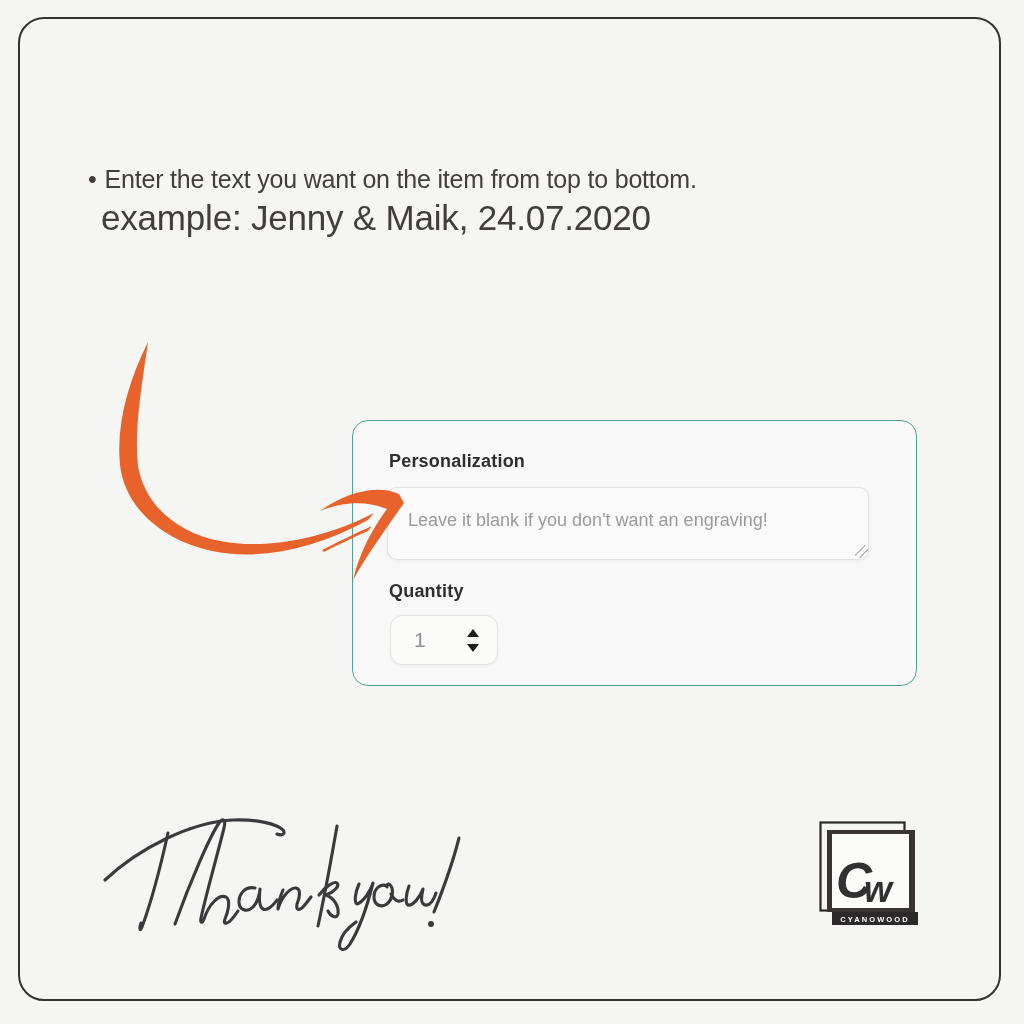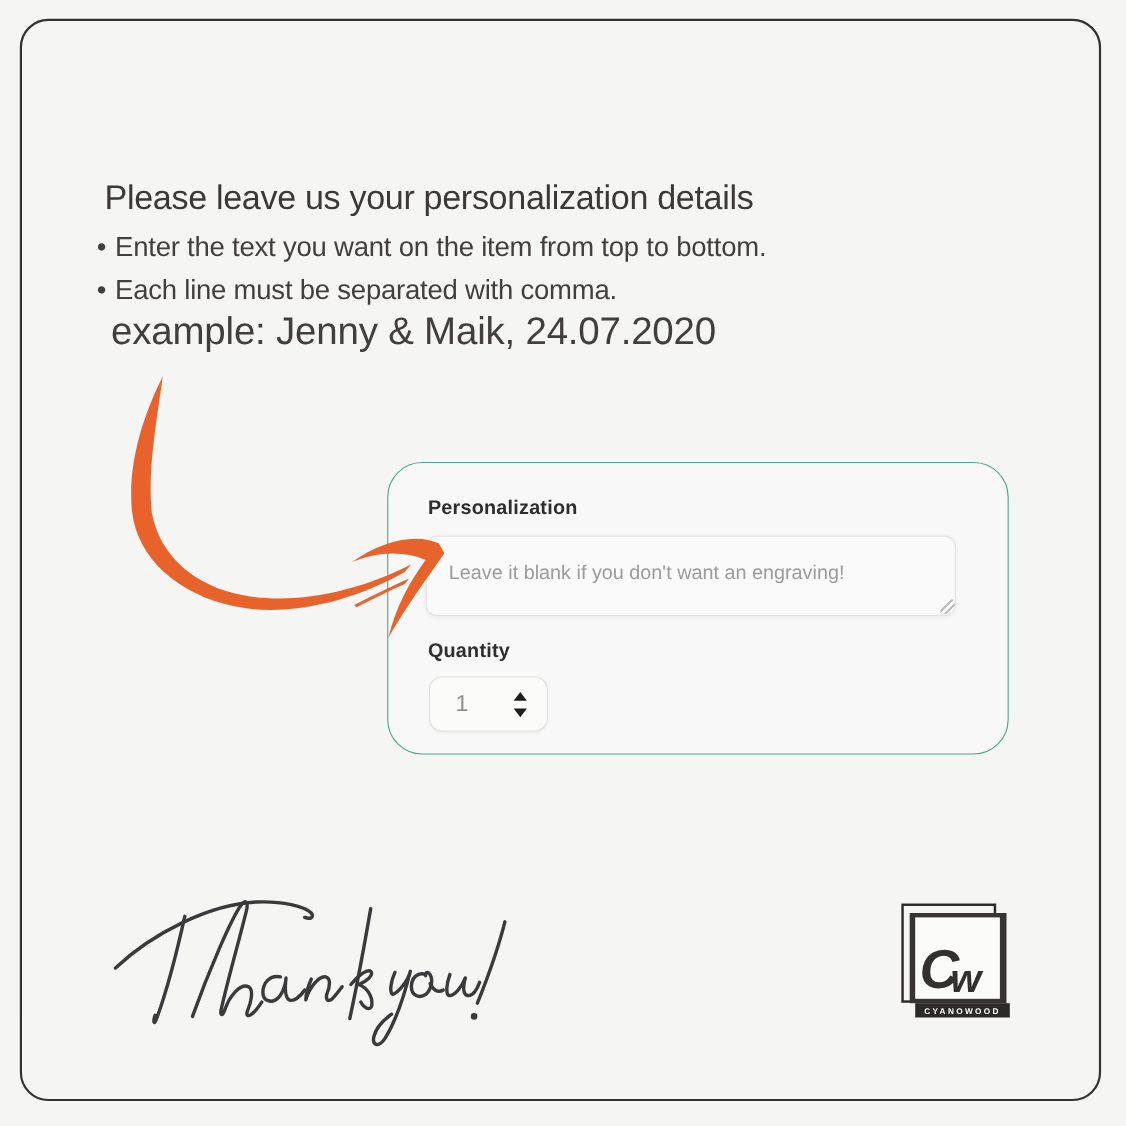--- a/index.html
+++ b/index.html
@@ -60,21 +60,21 @@
     left: 100px; top: 330px;
     width: 320px; height: 260px;
     z-index: 5;
   }
   
   .form-panel {
     position: absolute;
     left: 352px; top: 420px;
     width: 565px; height: 266px;
     border: 1.6px solid #4fa491;
-    border-radius: 32px;
+    border-radius: 16px;
     background: #f7f8f7;
     box-sizing: border-box;
     z-index: 2;
   }
   .form-label {
     position: absolute;
     left: 36px;
     font-size: 18px;
     font-weight: bold;
     letter-spacing: 0.2px;
@@ -184,26 +184,22 @@
   }
 </style>
 </head>
 <body>
 
 <div class="canvas">
 
   <div class="card-border"></div>
 
   <div class="instructions">
-    <h1 class="page-title">Please leave us your personalization details</h1>
     <div class="bullet-line">
       <span class="bullet-marker">•</span><span>Enter the text you want on the item from top to bottom.</span>
-    </div>
-    <div class="bullet-line">
-      <span class="bullet-marker">•</span><span>Each line must be separated with comma.</span>
     </div>
     <div class="example-line">example: Jenny &amp; Maik, 24.07.2020</div>
   </div>
 
   <svg class="arrow-svg" viewBox="0 0 320 260" aria-hidden="true">
     <g fill="#E8632C" stroke="none">
 
       <path d="M 48,12
                C 28,52 16,95 20,135
                C 25,178 62,210 112,221

